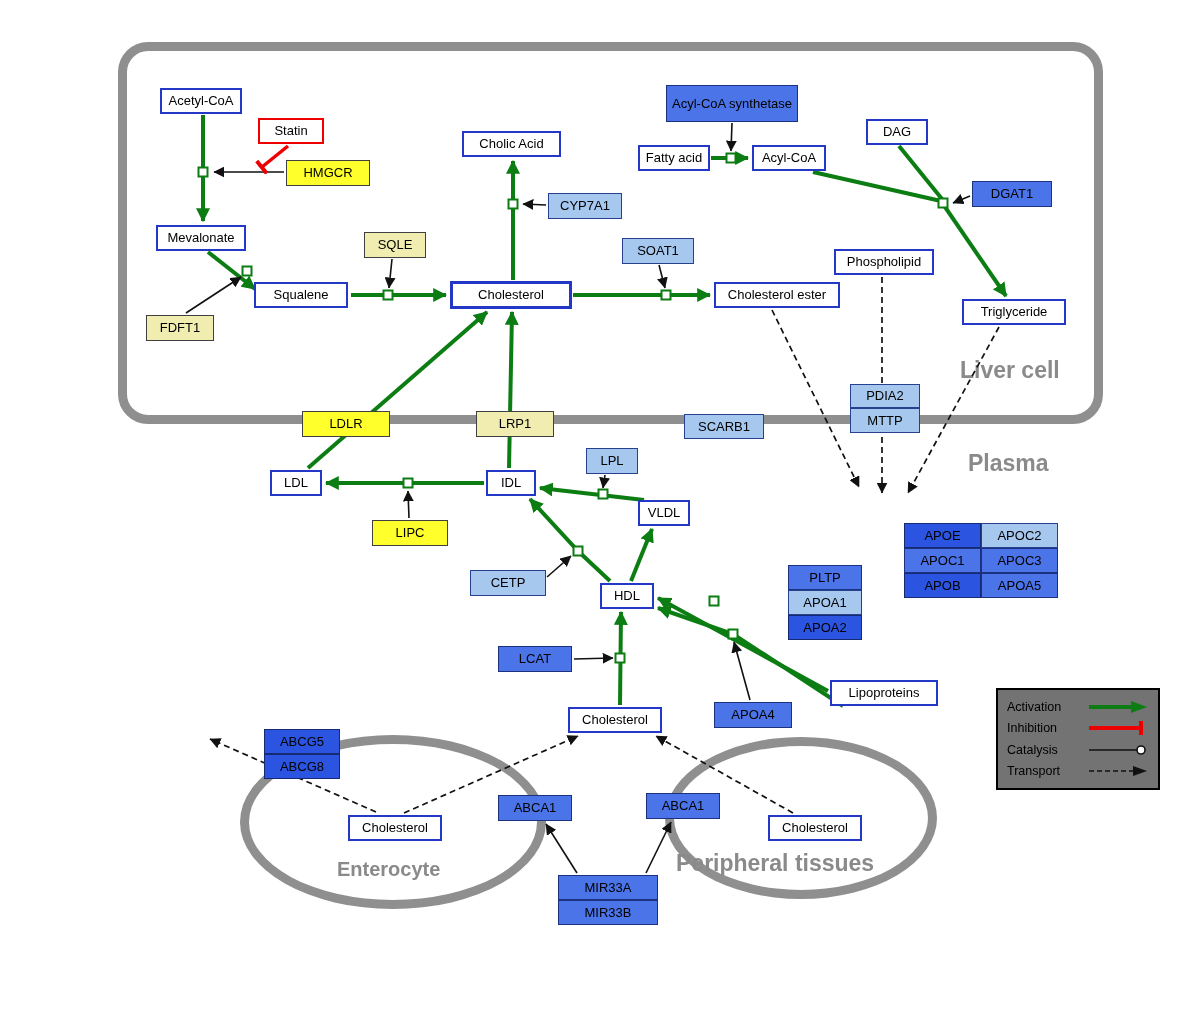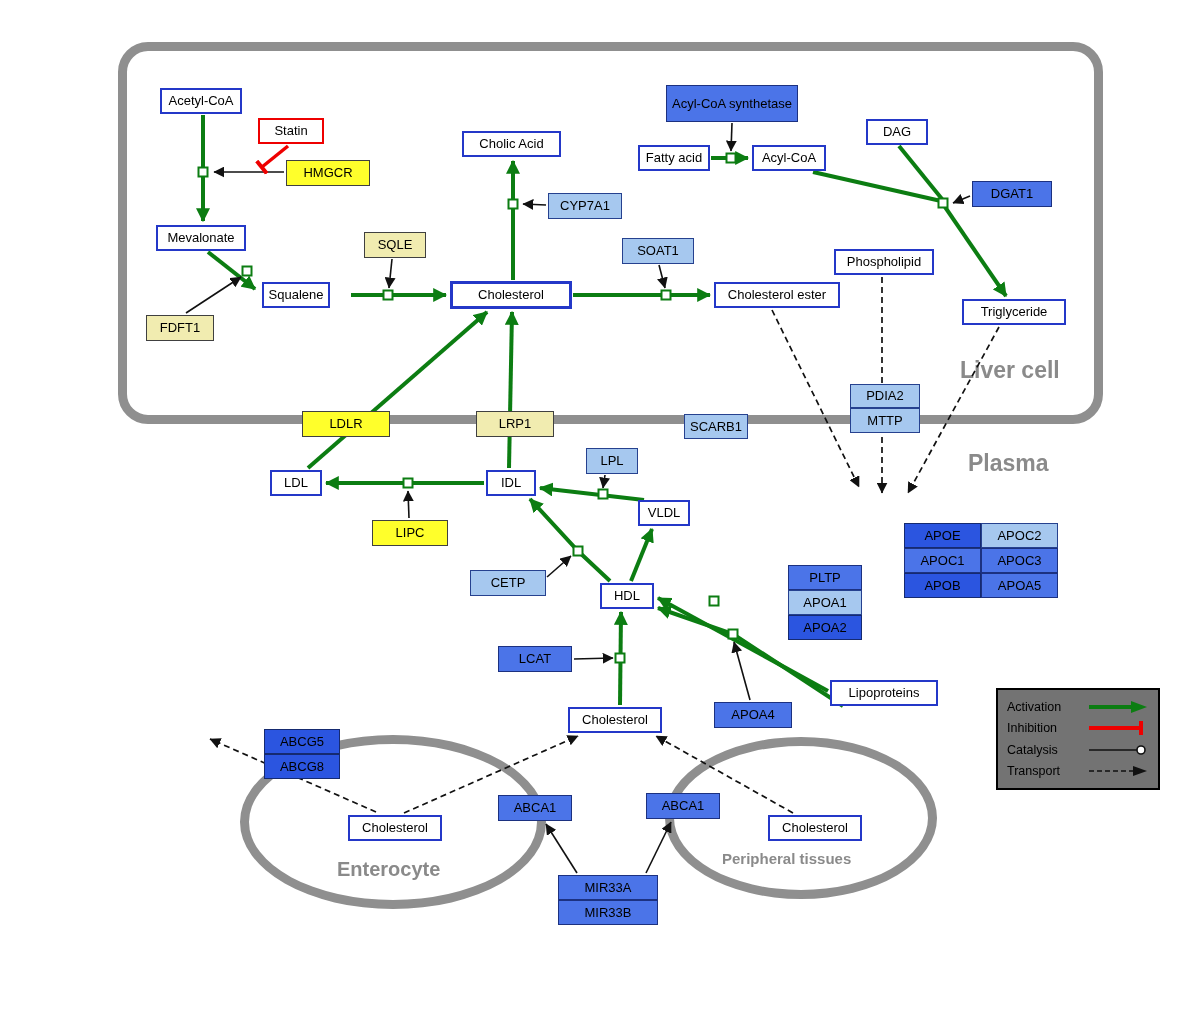--- a/index.html
+++ b/index.html
@@ -38,21 +38,21 @@
 
 <div id="stage">
 
   <div class="compartment" style="left:118px; top:42px; width:985px; height:382px; border-radius:30px;"></div>
   <div class="compartment" style="left:240px; top:735px; width:306px; height:174px; border-radius:50%;"></div>
   <div class="compartment" style="left:665px; top:737px; width:272px; height:162px; border-radius:50%;"></div>
 
   <div class="comp-label" style="left:960px; top:357px; font-size:23px;">Liver cell</div>
   <div class="comp-label" style="left:968px; top:450px; font-size:23px;">Plasma</div>
   <div class="comp-label" style="left:337px; top:858px; font-size:20px;">Enterocyte</div>
-  <div class="comp-label" style="left:722px; top:850px; font-size:15px;">Peripheral tissues</div>
+  <div class="comp-label" style="left:676px; top:850px; font-size:23px;">Peripheral tissues</div>
 
   <svg id="edges" width="1200" height="1013">
     <defs>
       <marker id="mk-green" markerUnits="userSpaceOnUse" markerWidth="14" markerHeight="14" refX="11" refY="6" orient="auto" viewBox="0 0 12 12">
         <path d="M0,0 L12,6 L0,12 Z" fill="#0c7d12"></path>
       </marker>
       <marker id="mk-black" markerUnits="userSpaceOnUse" markerWidth="11" markerHeight="11" refX="8.5" refY="4.5" orient="auto" viewBox="0 0 9 9">
         <path d="M0,0 L9,4.5 L0,9 Z" fill="#111"></path>
       </marker>
       <marker id="mk-tbar" markerUnits="userSpaceOnUse" markerWidth="14" markerHeight="16" refX="6" refY="7" orient="auto" viewBox="0 0 12 14">
@@ -126,21 +126,21 @@
       </div>
       <div class="node gene_yellow" style="left: 286px; top: 160px; width: 84px; height: 26px;">
         <span>HMGCR</span>
       </div>
       <div class="node metabolite" style="left: 156px; top: 225px; width: 90px; height: 26px;">
         <span>Mevalonate</span>
       </div>
       <div class="node gene_pale" style="left: 146px; top: 315px; width: 68px; height: 26px;">
         <span>FDFT1</span>
       </div>
-      <div class="node metabolite" style="left: 262px; top: 282px; width: 68px; height: 26px;">
+      <div class="node metabolite" style="left: 254px; top: 282px; width: 94px; height: 26px;">
         <span>Squalene</span>
       </div>
       <div class="node gene_pale" style="left: 364px; top: 232px; width: 62px; height: 26px;">
         <span>SQLE</span>
       </div>
       <div class="node metabolite_main" style="left: 450px; top: 281px; width: 122px; height: 28px;">
         <span>Cholesterol</span>
       </div>
       <div class="node metabolite" style="left: 462px; top: 131px; width: 99px; height: 26px;">
         <span>Cholic Acid</span>
@@ -180,21 +180,21 @@
       </div>
       <div class="node gene_lightblue" style="left: 850px; top: 408px; width: 70px; height: 25px;">
         <span>MTTP</span>
       </div>
       <div class="node gene_yellow" style="left: 302px; top: 411px; width: 88px; height: 26px;">
         <span>LDLR</span>
       </div>
       <div class="node gene_pale" style="left: 476px; top: 411px; width: 78px; height: 26px;">
         <span>LRP1</span>
       </div>
-      <div class="node gene_lightblue" style="left: 684px; top: 414px; width: 64px; height: 25px;">
+      <div class="node gene_lightblue" style="left: 684px; top: 414px; width: 80px; height: 25px;">
         <span>SCARB1</span>
       </div>
       <div class="node metabolite" style="left: 270px; top: 470px; width: 52px; height: 26px;">
         <span>LDL</span>
       </div>
       <div class="node metabolite" style="left: 486px; top: 470px; width: 50px; height: 26px;">
         <span>IDL</span>
       </div>
       <div class="node gene_lightblue" style="left: 586px; top: 448px; width: 52px; height: 26px;">
         <span>LPL</span>

